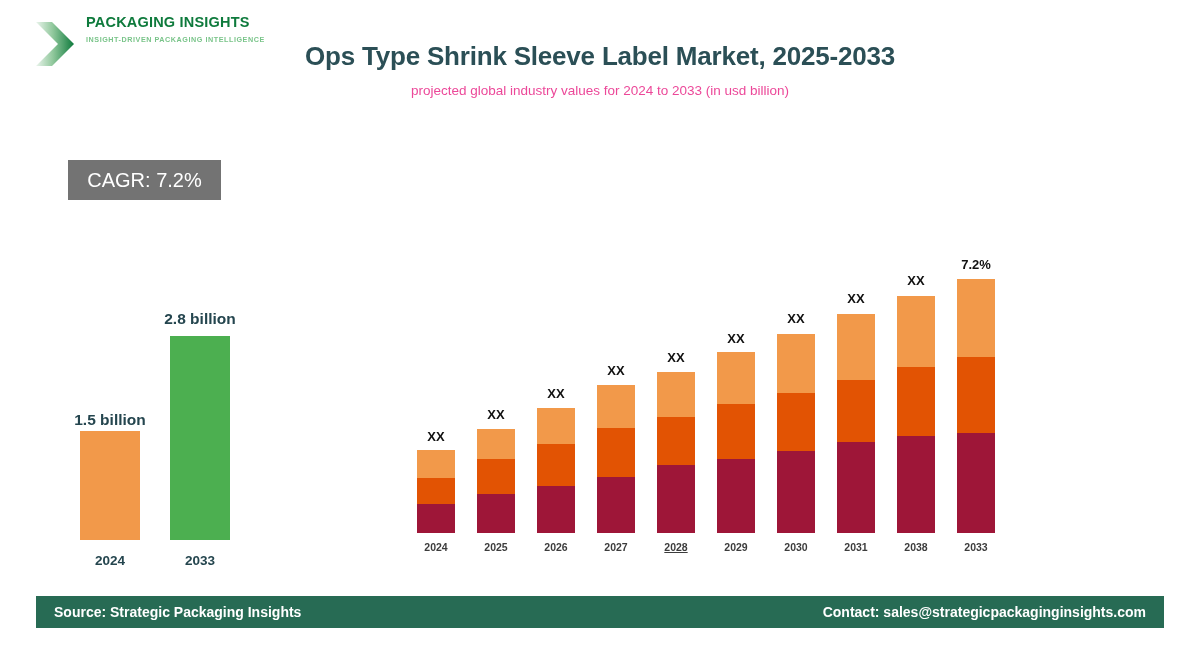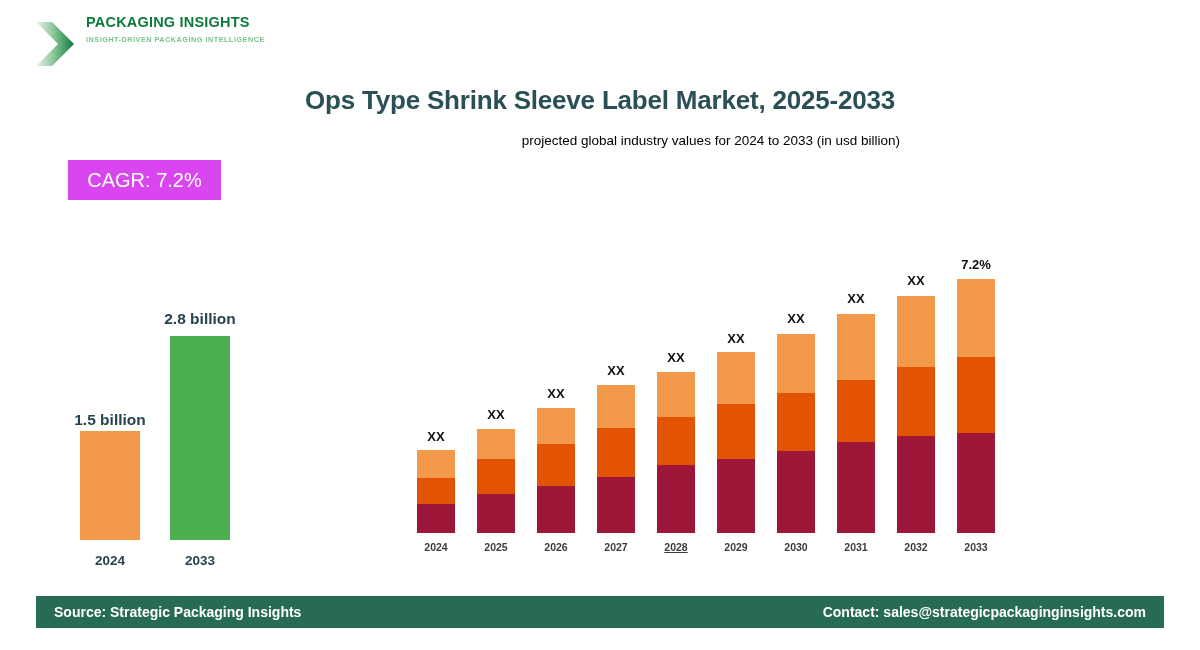--- a/index.html
+++ b/index.html
@@ -24,21 +24,21 @@
     color: #79C489; white-space: nowrap;
   }
 
   
   #title-block { position: absolute; left: 300px; top: 38px; width: 600px; text-align: center; }
   #chart-title {
     font-size: 26px; font-weight: bold; color: #2B4F56;
     line-height: 37px; letter-spacing: -0.2px;
   }
   #chart-subtitle {
-    margin-top: 14px; font-size: 13.5px; color: #000000; font-weight: normal; text-align: right;
+    margin-top: 8px; font-size: 13.5px; color: #ec4899; font-weight: normal;
   }
 
   
   #cagr-badge {
     position: absolute; left: 68px; top: 160px;
     width: 153px; height: 40px;
     background: #276B54; color: #ffffff;
     display: flex; align-items: center; justify-content: center;
     font-size: 20px; font-weight: normal;
   }
@@ -96,25 +96,25 @@
         <path d="M4 4 L26 26 L4 48 L20 48 L42 26 L20 4 Z" fill="url(#chevGrad)"></path>
       </svg>
     </div>
     <div id="logo-text">
       <div class="logo-line" style="color: rgb(14, 122, 60);">PACKAGING INSIGHTS</div>
       <div id="logo-tagline" style="color: rgb(121, 196, 137);">INSIGHT-DRIVEN PACKAGING INTELLIGENCE</div>
     </div>
   </div>
 
   <div id="title-block">
-    <div id="chart-title" style="color: rgb(43, 79, 86); margin-top: 44px;">Ops Type Shrink Sleeve Label Market, 2025-2033</div>
+    <div id="chart-title" style="color: rgb(43, 79, 86);">Ops Type Shrink Sleeve Label Market, 2025-2033</div>
     <div id="chart-subtitle">projected global industry values for 2024 to 2033 (in usd billion)</div>
   </div>
 
-  <div id="cagr-badge" style="background: #d946ef;">CAGR: 7.2%</div>
+  <div id="cagr-badge" style="background: #737373;">CAGR: 7.2%</div>
 
   <div id="simple-chart">
       <div class="simple-col" style="left: 40px; height: 109px;">
         <div class="simple-bar" style="height: 109px; background: rgb(242, 153, 74);"></div>
         <div class="simple-value" style="left: -50px; bottom: 111px;">1.5 billion</div>
       </div>
       <div class="simple-xlabel" style="left: 40px;">2024</div>
       <div class="simple-col" style="left: 130px; height: 143px;">
         <div class="simple-bar" style="height: 204px; background: rgb(76, 175, 80);"></div>
         <div class="simple-value" style="left: -50px; bottom: 212px;">2.8 billion</div>
@@ -178,21 +178,21 @@
         <div class="seg" style="bottom: 153px; height: 66px; background: rgb(242, 153, 74);"></div>
       </div>
       <div class="stack-value" style="left: 437px; bottom: 249px;">XX</div>
       <div class="stack-xlabel" style="left: 437px;">2031</div>
       <div class="stack-bar" style="left: 497px; height: 238px;">
         <div class="seg" style="bottom: 0px; height: 97px; background: rgb(158, 22, 56);"></div>
         <div class="seg" style="bottom: 97px; height: 69px; background: rgb(226, 83, 3);"></div>
         <div class="seg" style="bottom: 166px; height: 71px; background: rgb(242, 153, 74);"></div>
       </div>
       <div class="stack-value" style="left: 497px; bottom: 267px;">XX</div>
-      <div class="stack-xlabel" style="left: 497px;">2032</div>
+      <div class="stack-xlabel" style="left: 497px;">2038</div>
       <div class="stack-bar" style="left: 557px; height: 254px;">
         <div class="seg" style="bottom: 0px; height: 100px; background: rgb(158, 22, 56);"></div>
         <div class="seg" style="bottom: 100px; height: 76px; background: rgb(226, 83, 3);"></div>
         <div class="seg" style="bottom: 176px; height: 78px; background: rgb(242, 153, 74);"></div>
       </div>
       <div class="stack-value" style="left: 557px; bottom: 283px;">7.2%</div>
       <div class="stack-xlabel" style="left: 557px;">2033</div>
     </div>
 
   <div id="footer" style="background: rgb(39, 107, 84);">

